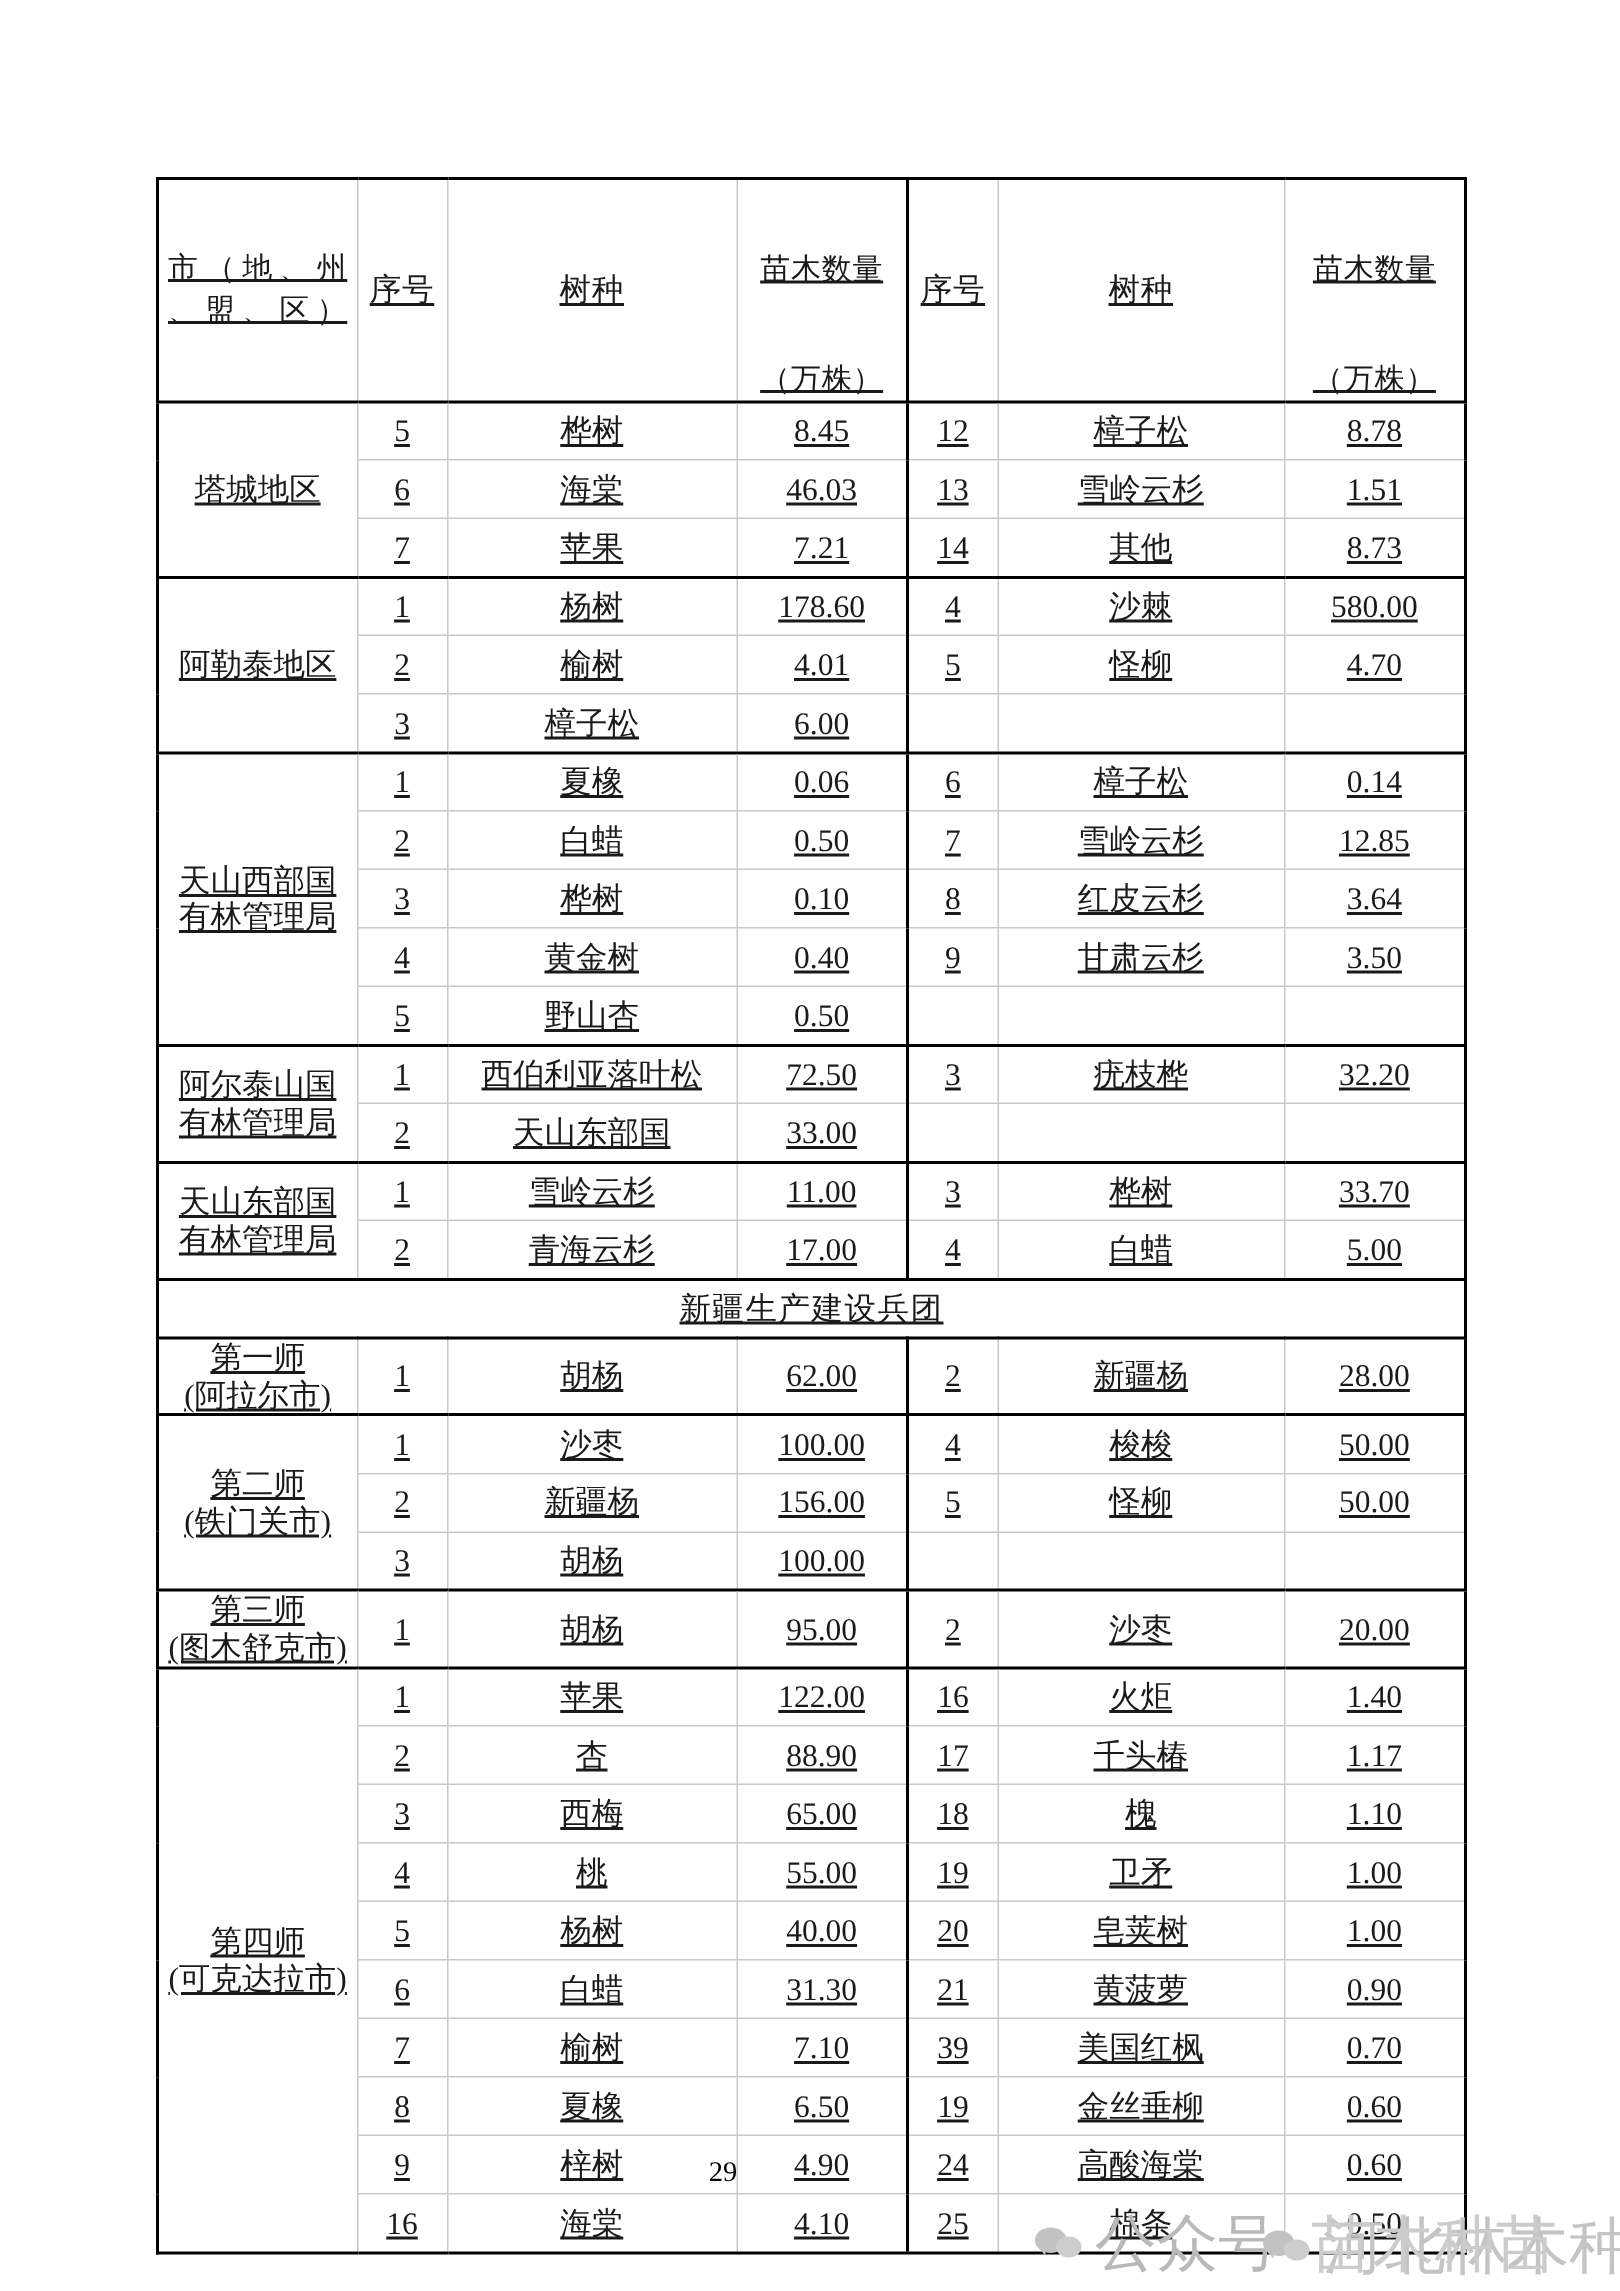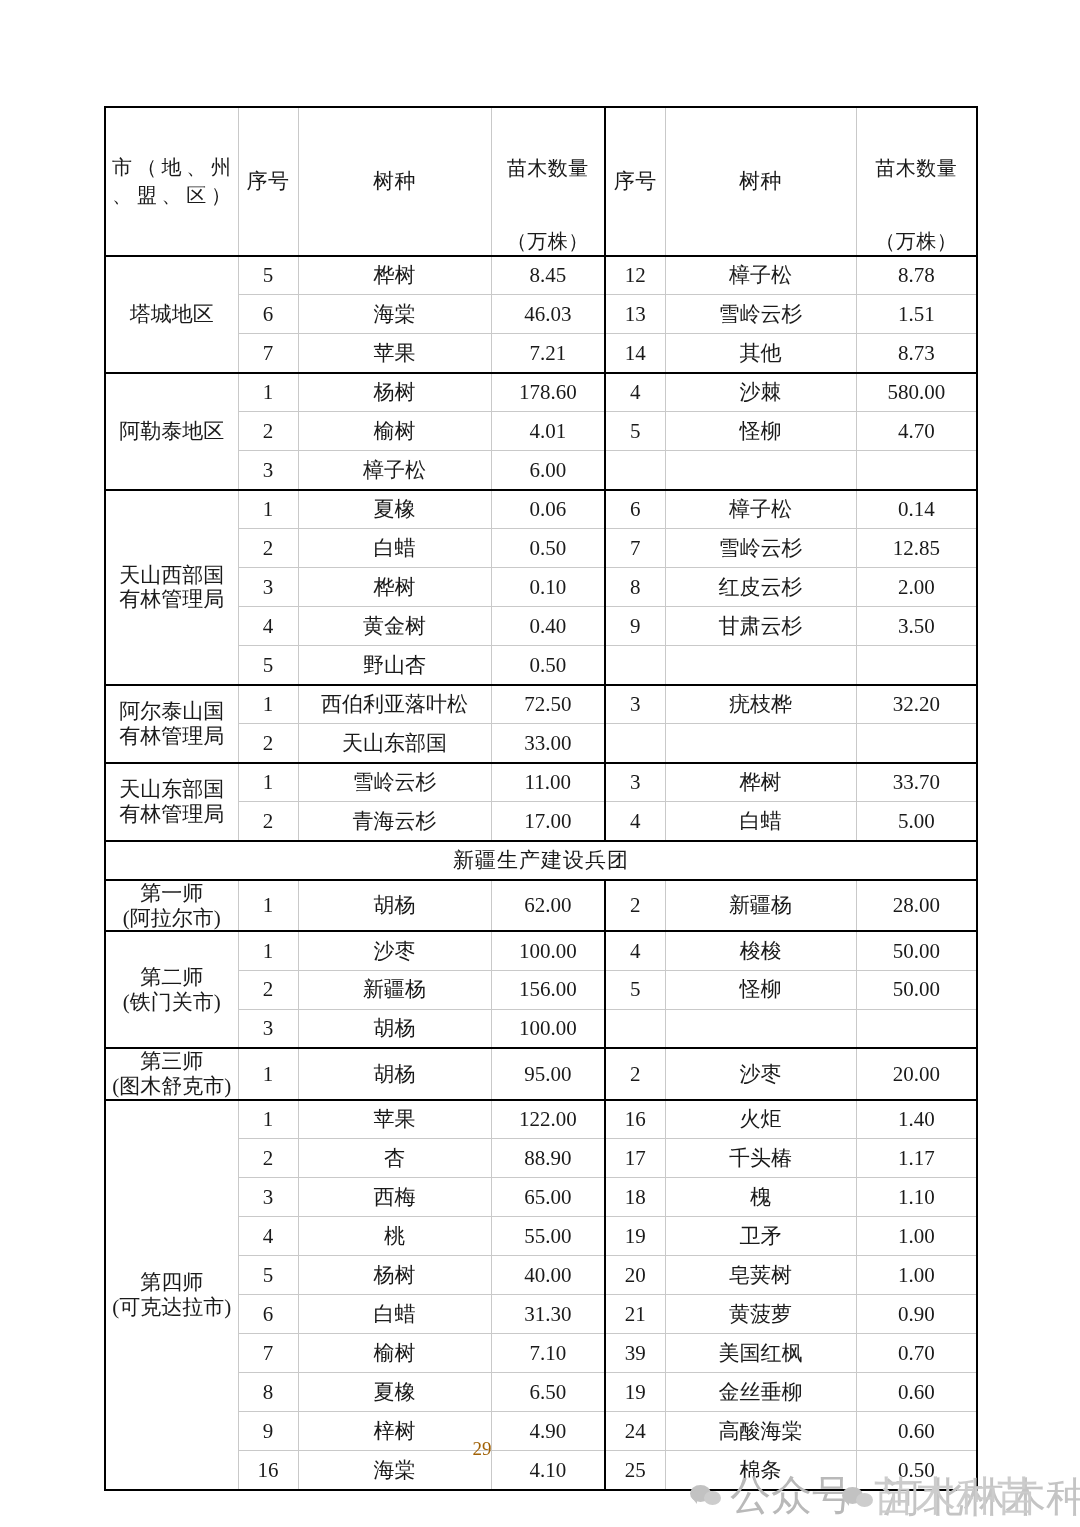--- a/index.html
+++ b/index.html
@@ -21,22 +21,23 @@
     position: absolute;
     left: 0; top: 0;
     width: 1080px;
     height: 1527px;
   }
 
   
   #table-wrap {
     position: absolute;
     left: 104px;
-    top: 106px;
+    top: 118px;
     width: 972px;
+    text-decoration: underline;
   }
 
   table.grid {
     border-collapse: collapse;
     table-layout: fixed;
     width: 872px;
     background: #fff;
   }
 
   table.grid col.c-region { width: 133px; }
@@ -107,21 +108,21 @@
   td.blank { }
 
   
   #page-number {
     position: absolute;
     left: 0;
     top: 1438px;
     width: 964px;
     text-align: center;
     font-size: 19px;
-    color: #a16207;
+    color: #000000;
   }
 
   
   #watermark {
     position: absolute;
     left: 690px;
     top: 1468px;
     width: 390px;
     height: 52px;
     color: #b9b9b9;
@@ -262,21 +263,21 @@
             <td class="num t-mid">7</td>
             <td class="sp">雪岭云杉</td>
             <td class="num t-right">12.85</td>
           </tr>
           <tr>
             <td class="num">3</td>
             <td class="sp">桦树</td>
             <td class="num">0.10</td>
             <td class="num t-mid">8</td>
             <td class="sp">红皮云杉</td>
-            <td class="num t-right">2.00</td>
+            <td class="num t-right">3.64</td>
           </tr>
           <tr>
             <td class="num">4</td>
             <td class="sp">黄金树</td>
             <td class="num">0.40</td>
             <td class="num t-mid">9</td>
             <td class="sp">甘肃云杉</td>
             <td class="num t-right">3.50</td>
           </tr>
           <tr>

